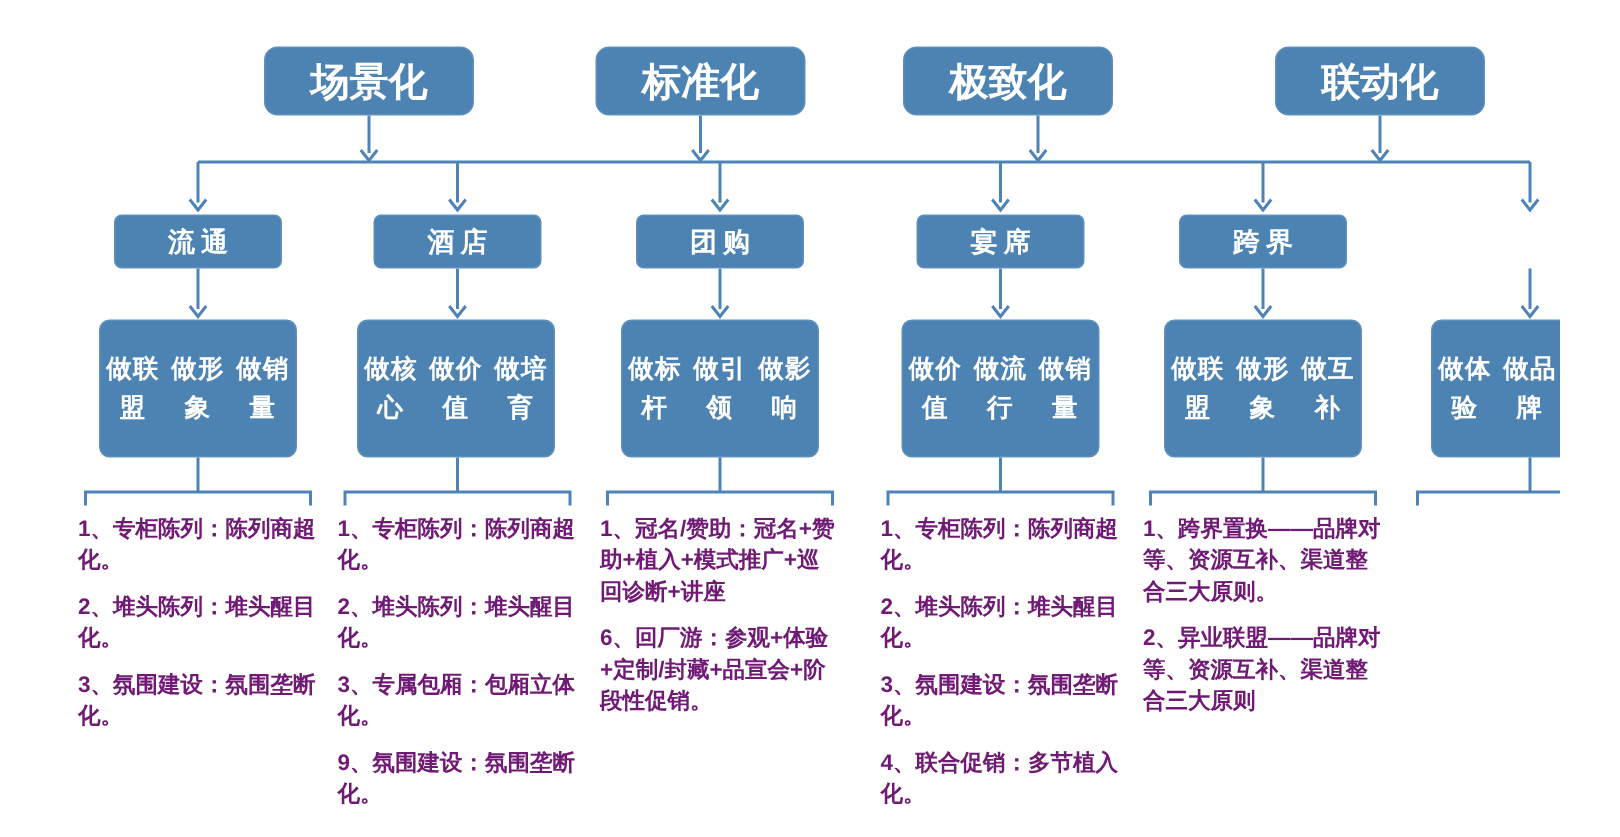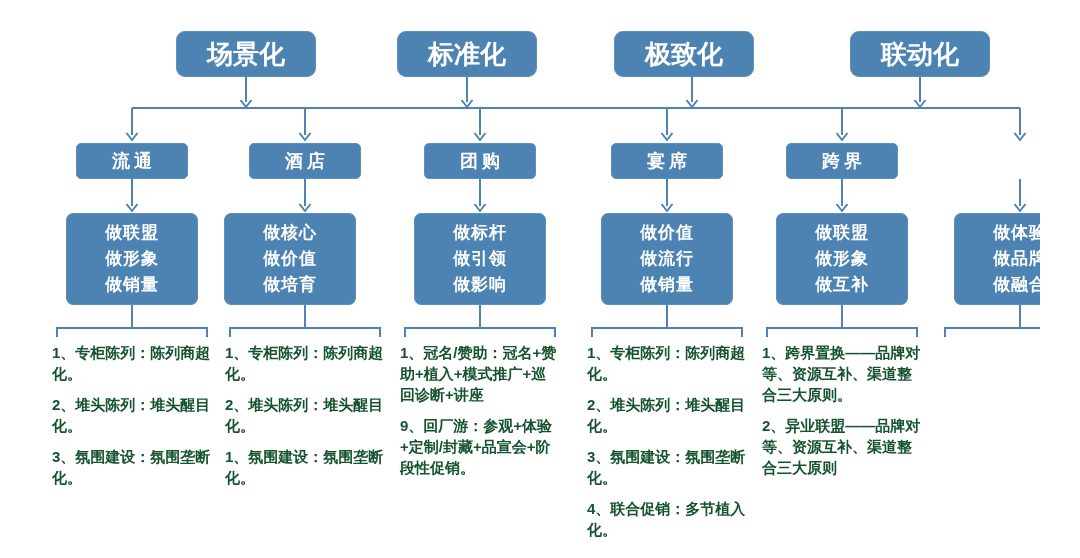--- a/index.html
+++ b/index.html
@@ -11,23 +11,23 @@
   .connectors{position:absolute;left:0;top:0;z-index:0;}
   .connectors path{stroke:#4e83b8;stroke-width:2;fill:none;}
   .box{
     position:absolute;background:#4d83b2;border:1px solid #5f90bd;
     color:#ffffff;font-weight:bold;text-align:center;
     box-sizing:border-box;z-index:1;
     display:flex;align-items:center;justify-content:center;
   }
   .hdr{width:140px;height:46px;top:15px;border-radius:9px;font-size:26px;}
   .chan{width:112px;height:36px;top:127px;border-radius:5px;font-size:18px;letter-spacing:0.22em;text-indent:0.22em;}
-  .strat{width:132px;height:92px;top:197px;border-radius:7px;font-size:17px;flex-direction:column;}
+  .strat{width:132px;height:92px;top:197px;border-radius:7px;font-size:17px;}
   .strat .line{line-height:26px;letter-spacing:0.05em;}
-  .tactics{position:absolute;top:326px;width:160px;z-index:1;color:#14532d;font-size:15px;font-weight:bold;line-height:21px;}
+  .tactics{position:absolute;top:326px;width:160px;z-index:1;color:#701a75;font-size:15px;font-weight:bold;line-height:21px;}
   .tactics p{margin:0 0 10px 0;}
 </style>
 </head>
 <body>
 
 <div class="canvas">
 
   <svg class="connectors" width="1080" height="558" viewBox="0 0 1080 558">
 
     <path d="M206 61 V86"></path>
@@ -76,35 +76,35 @@
     <path d="M627 289 V312"></path>
       <path d="M552 321 V312 H702 V321"></path>
     <path d="M802 289 V312"></path>
       <path d="M727 321 V312 H877 V321"></path>
     <path d="M980 289 V312"></path>
       <path d="M905 321 V312 H1055 V321"></path>
   </svg>
 
   <div class="box hdr" style="left:136px">场景化</div>
   <div class="box hdr" style="left:357px">标准化</div>
-  <div class="box hdr" style="left:574px">极致化</div>
+  <div class="box hdr" style="left:562px">极致化</div>
   <div class="box chan" style="left:36px">流通</div>
 
   <div class="box hdr" style="left:810px">联动化</div>
   <div class="box chan" style="left:209px">酒店</div>
   <div class="box chan" style="left:384px">团购</div>
   <div class="box chan" style="left:571px">宴席</div>
   <div class="box chan" style="left:746px">跨界</div>
 
   <div class="box strat" style="left:26px">
     <div class="line">做联盟</div>
     <div class="line">做形象</div>
     <div class="line">做销量</div>
   </div>
-  <div class="box strat" style="left:184px">
+  <div class="box strat" style="left:198px">
     <div class="line">做核心</div>
     <div class="line">做价值</div>
     <div class="line">做培育</div>
   </div>
   <div class="box strat" style="left:374px">
     <div class="line">做标杆</div>
     <div class="line">做引领</div>
     <div class="line">做影响</div>
   </div>
   <div class="box strat" style="left:561px">
@@ -124,25 +124,26 @@
   </div>
 
   <div class="tactics" style="left:12px">
     <p>1、专柜陈列：陈列商超化。</p>
     <p>2、堆头陈列：堆头醒目化。</p>
     <p>3、氛围建设：氛围垄断化。</p>
   </div>
   <div class="tactics" style="left:185px">
     <p>1、专柜陈列：陈列商超化。</p>
     <p>2、堆头陈列：堆头醒目化。</p>
-    <p>1、氛围建设：氛围垄断化。</p>
+    <p>3、专属包厢：包厢立体化。</p>
+    <p>9、氛围建设：氛围垄断化。</p>
   </div>
   <div class="tactics" style="left:360px">
     <p>1、冠名/赞助：冠名+赞助+植入+模式推广+巡回诊断+讲座</p>
-    <p>9、回厂游：参观+体验+定制/封藏+品宣会+阶段性促销。</p>
+    <p>6、回厂游：参观+体验+定制/封藏+品宣会+阶段性促销。</p>
   </div>
   <div class="tactics" style="left:547px">
     <p>1、专柜陈列：陈列商超化。</p>
     <p>2、堆头陈列：堆头醒目化。</p>
     <p>3、氛围建设：氛围垄断化。</p>
     <p>4、联合促销：多节植入化。</p>
   </div>
   <div class="tactics" style="left:722px">
     <p>1、跨界置换——品牌对等、资源互补、渠道整合三大原则。</p>
     <p>2、异业联盟——品牌对等、资源互补、渠道整合三大原则</p>

